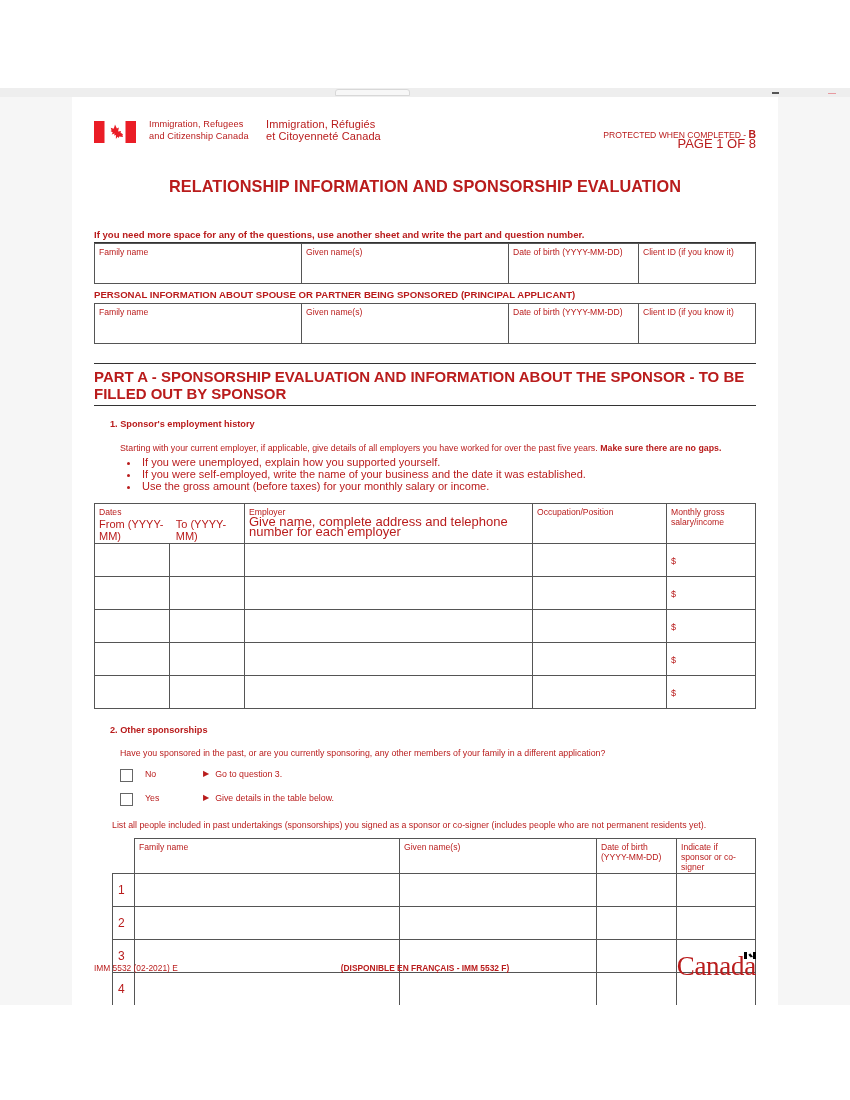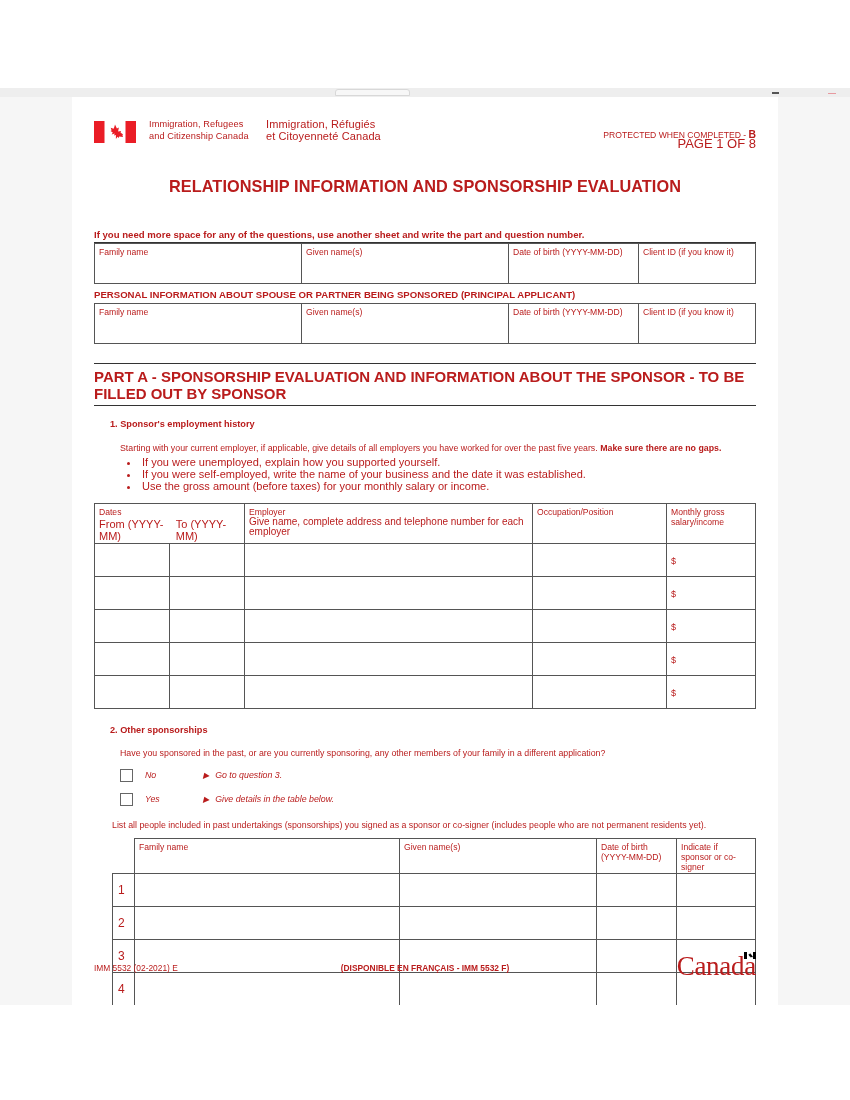--- a/index.html
+++ b/index.html
@@ -180,21 +180,21 @@
 
   
   .emp-wrap { margin-top: 10px; }
   .emp-table th { text-align: center; padding: 2px 2px; }
   .emp-table .hdr-dates { padding-bottom: 1px; }
   .emp-table .dates-sub {
     display: flex; justify-content: space-between;
     font-size: 11px; margin-top: 1px;
   }
   .emp-table .hdr-sub {
-    display: block; font-size: 10px; font-weight: normal;
+    display: block; font-size: 13px; font-weight: normal;
     line-height: 10.4px;
   }
   .emp-table td { height: 33px; }
   .emp-table td.money { padding-top: 12px; font-size: 9px; }
 
   
   .q2-head {
     margin-top: 16px;
     margin-left: 16px;
     font-size: 9.2px;
@@ -202,23 +202,21 @@
   }
   .q2-question {
     margin-top: 13px;
     margin-left: 26px;
     font-size: 8.8px;
   }
   .opt-row {
     margin-top: 11px;
     margin-left: 26px;
     display: flex;
-    align-items: center;
     font-size: 8.8px;
-    font-style: italic;
   }
   .cbox {
     width: 13px; height: 13px;
     border: 1.2px solid #666;
     background: #fff;
     display: inline-block;
     flex: none;
   }
   .opt-label { margin-left: 12px; width: 58px; flex: none; }
   .opt-arrow { margin-right: 6px; font-size: 8px; }

